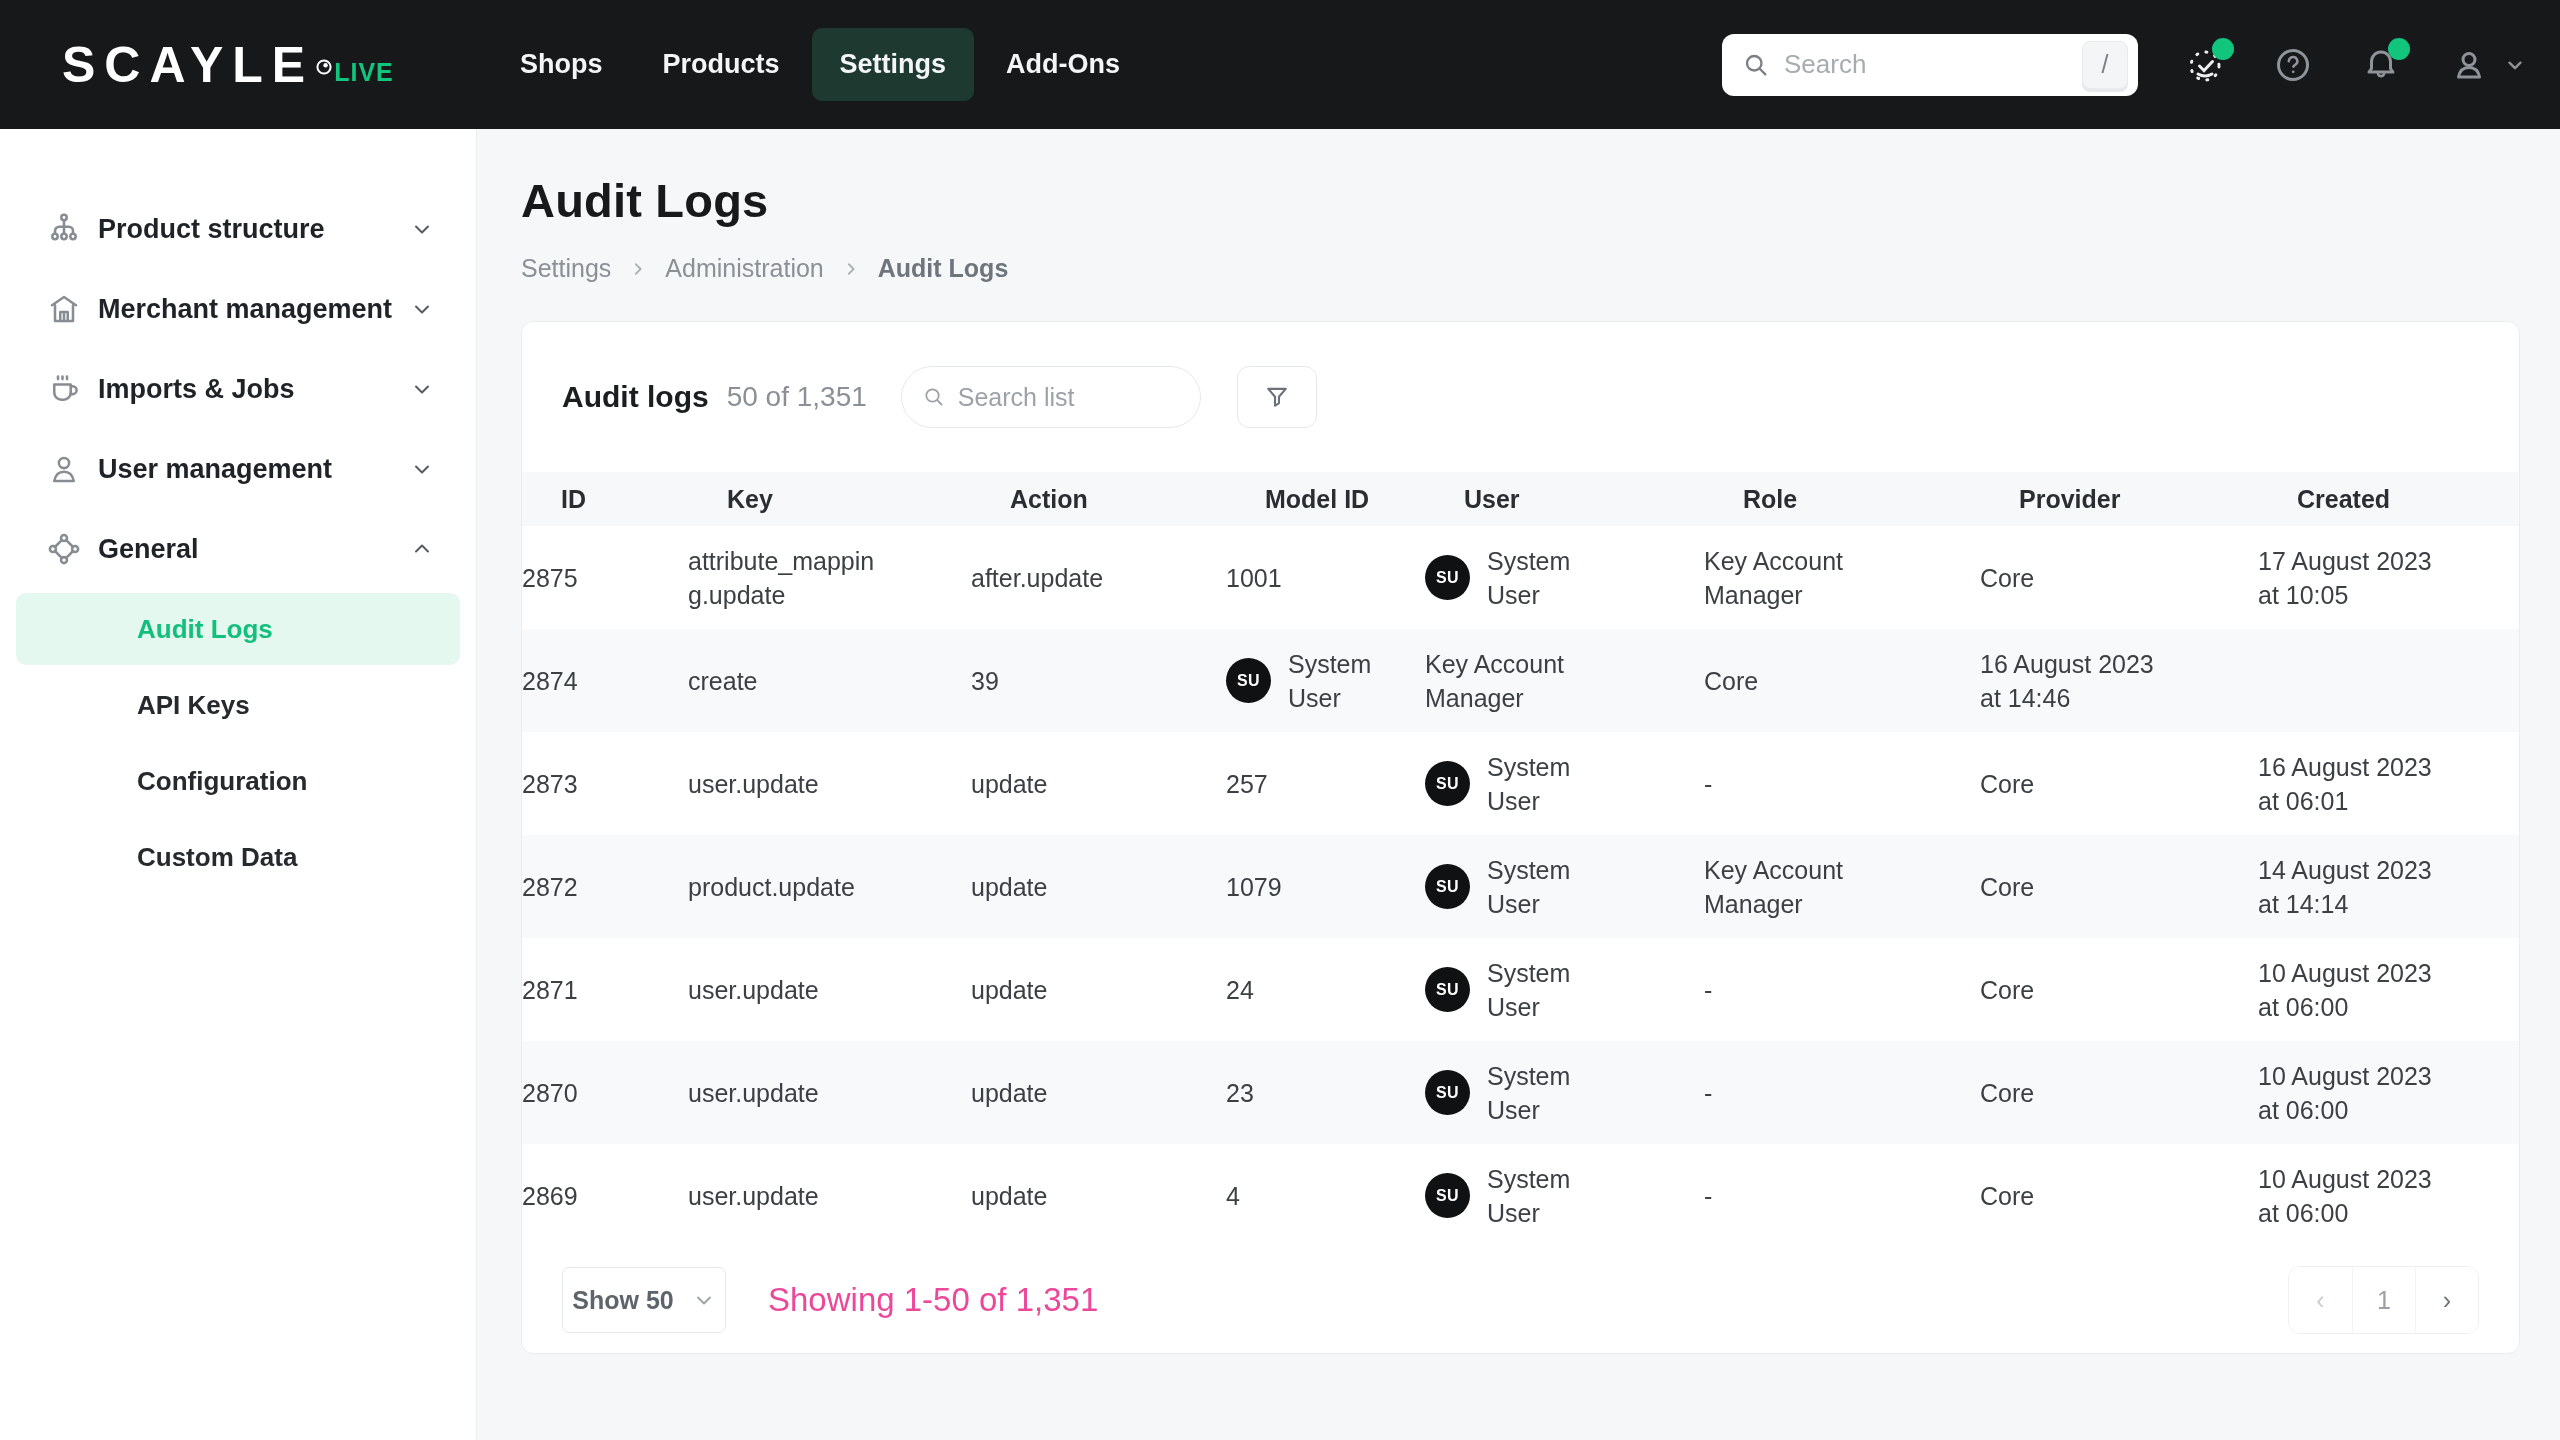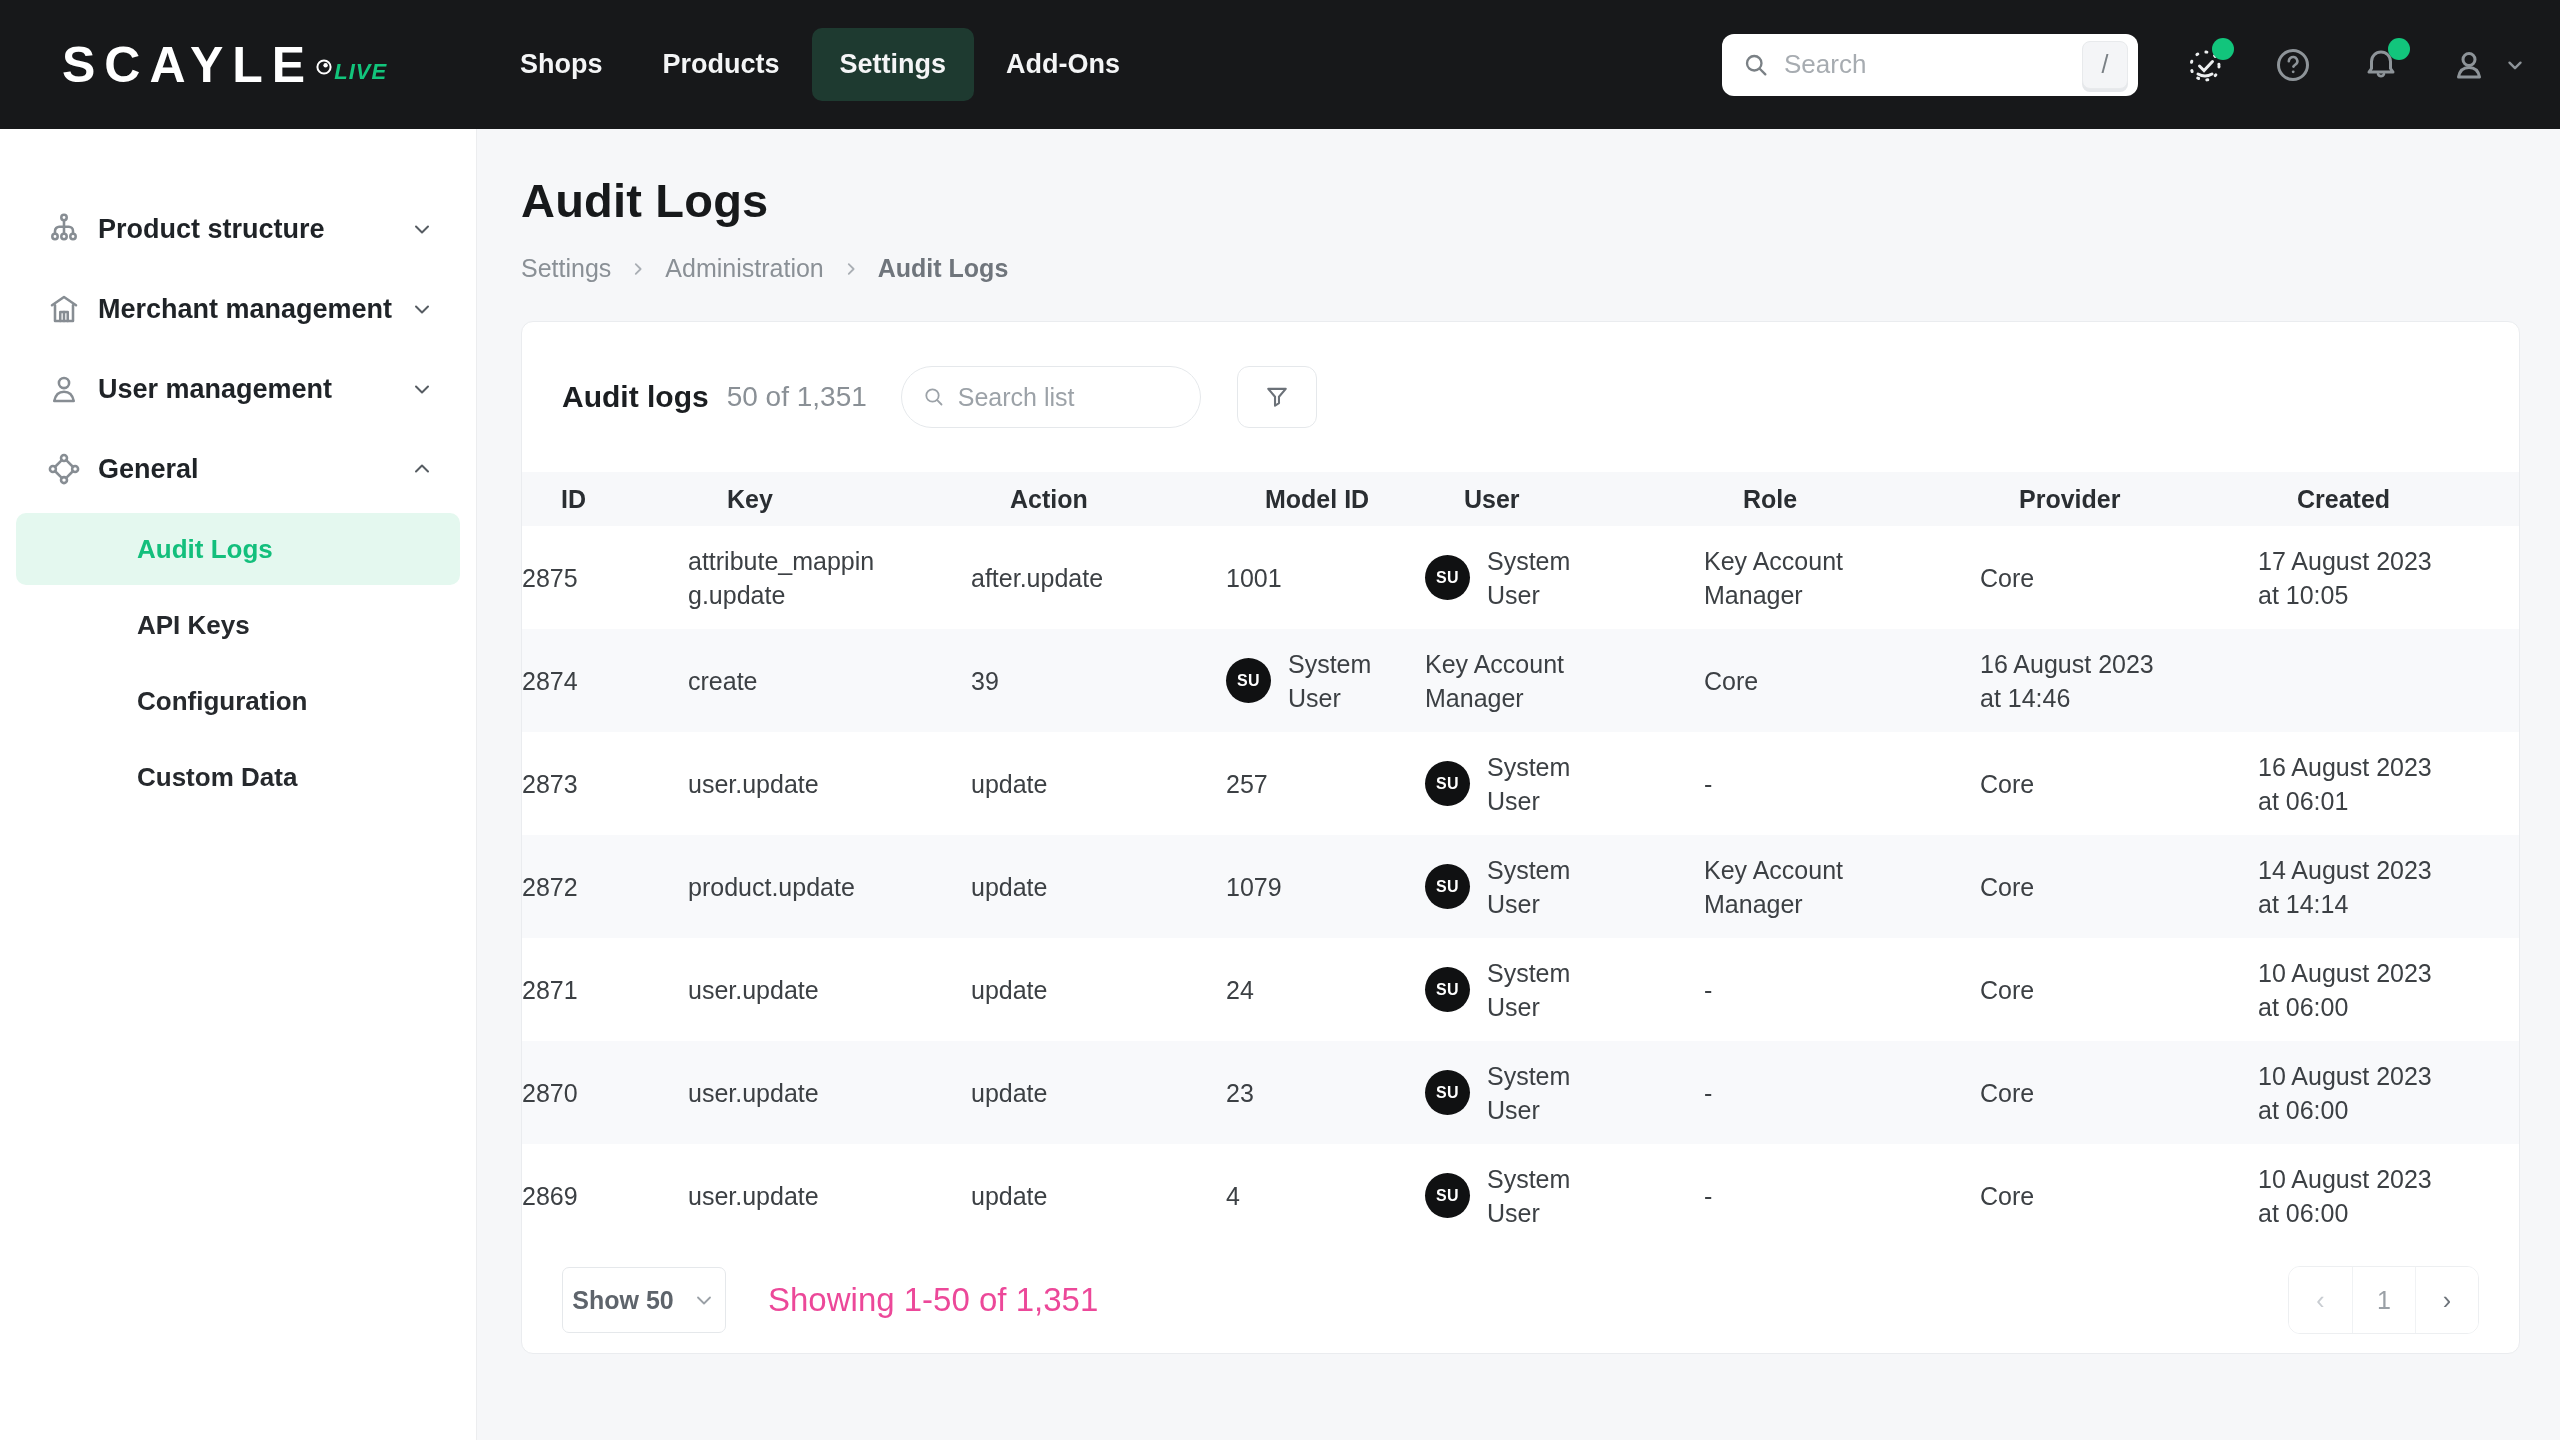--- a/index.html
+++ b/index.html
@@ -5,21 +5,21 @@
   * { margin:0; padding:0; box-sizing:border-box; }
   html,body { width:2560px; height:1440px; overflow:hidden;
     font-family:"Liberation Sans", sans-serif; background:#F6F7F9; }
 
   
   .navbar { position:absolute; left:0; top:0; width:2560px; height:129px;
     background:#17181A; display:flex; align-items:center; z-index:10; }
   .logo-block { margin-left:62px; display:flex; align-items:center; }
   .logo-text { color:#FFFFFF; font-size:50px; font-weight:900; letter-spacing:9px; line-height:58px; }
   .logo-mark { margin:4px 2px 0 2px; }
-  .logo-live { color:#12C57C; font-size:22px; font-weight:800; letter-spacing:1px; margin-top:15px;font-style:italic; }
+  .logo-live { color:#12C57C; font-size:25px; font-weight:800; letter-spacing:1px; margin-top:15px; }
   .nav-menu { position:absolute; left:492px; top:0; height:129px; display:flex; align-items:center; gap:4px; }
   .nav-item { color:#F4F5F6; font-size:27px; font-weight:600; padding:21px 28px; border-radius:10px; cursor:pointer; white-space:nowrap; }
   .nav-item.active { background:#1E3A30; }
   .nav-right { margin-left:auto; display:flex; align-items:center; margin-right:34px; }
   .nav-search { width:416px; height:62px; background:#FFFFFF; border-radius:12px;
     display:flex; align-items:center; padding:0 10px 0 20px; }
   .nav-search .placeholder { color:#A7ACB1; font-size:26px; margin-left:14px; }
   .kbd-slash { margin-left:auto; width:46px; height:48px; background:#F4F5F7; border:1px solid #E8EAEC;
     box-shadow:0 3px 0 #E6E8EB; border-radius:8px; color:#7A8085; font-size:25px;
     display:flex; align-items:center; justify-content:center; }
@@ -188,20 +188,35 @@
       </svg>
     </span>
     <span class="lbl">Merchant management</span>
     <span class="chev">
       <svg width="24" height="24" viewBox="0 0 24 24" fill="none" stroke="#565C62" stroke-width="2" stroke-linecap="round" stroke-linejoin="round">
           <path d="M6 9.5l6 6 6-6"></path>
         </svg>
     </span>
   </div>
 
+  <div class="side-item">
+    <span class="icn">
+      <svg width="36" height="36" viewBox="0 0 24 24" fill="none" stroke="#878D93" stroke-width="1.7" stroke-linecap="round" stroke-linejoin="round">
+        <path d="M8 3.6v1.8M11 3.6v1.8M14 3.6v1.8"></path>
+        <path d="M5.5 9h11v5.3a4.8 4.8 0 01-4.8 4.8h-1.4a4.8 4.8 0 01-4.8-4.8z"></path>
+        <path d="M16.5 10.2h1.3a2.6 2.6 0 010 5.2h-1.3"></path>
+      </svg>
+    </span>
+    <span class="lbl">Imports &amp; Jobs</span>
+    <span class="chev">
+      <svg width="24" height="24" viewBox="0 0 24 24" fill="none" stroke="#565C62" stroke-width="2" stroke-linecap="round" stroke-linejoin="round">
+          <path d="M6 9.5l6 6 6-6"></path>
+        </svg>
+    </span>
+  </div>
 
   <div class="side-item">
     <span class="icn">
       <svg width="36" height="36" viewBox="0 0 24 24" fill="none" stroke="#878D93" stroke-width="1.7" stroke-linecap="round" stroke-linejoin="round">
         <circle cx="12" cy="8" r="3.4"></circle>
           <path d="M5.5 20c.8-4.2 3.4-6.2 6.5-6.2s5.7 2 6.5 6.2z"></path>
       </svg>
     </span>
     <span class="lbl">User management</span>
     <span class="chev">

